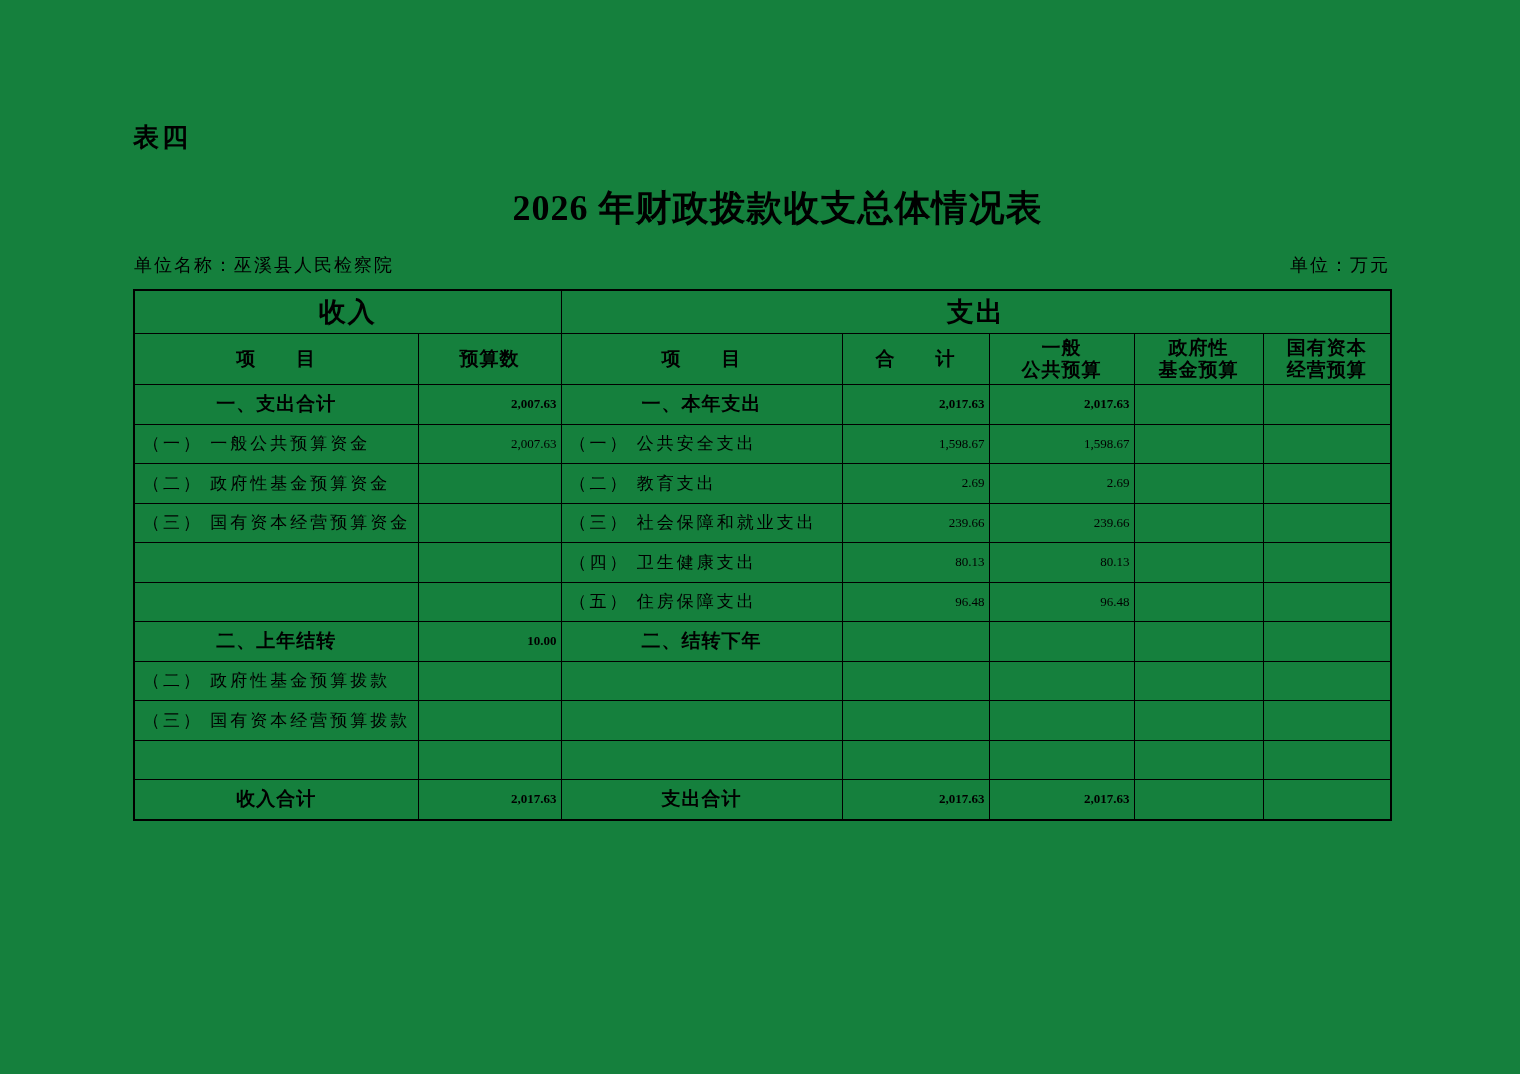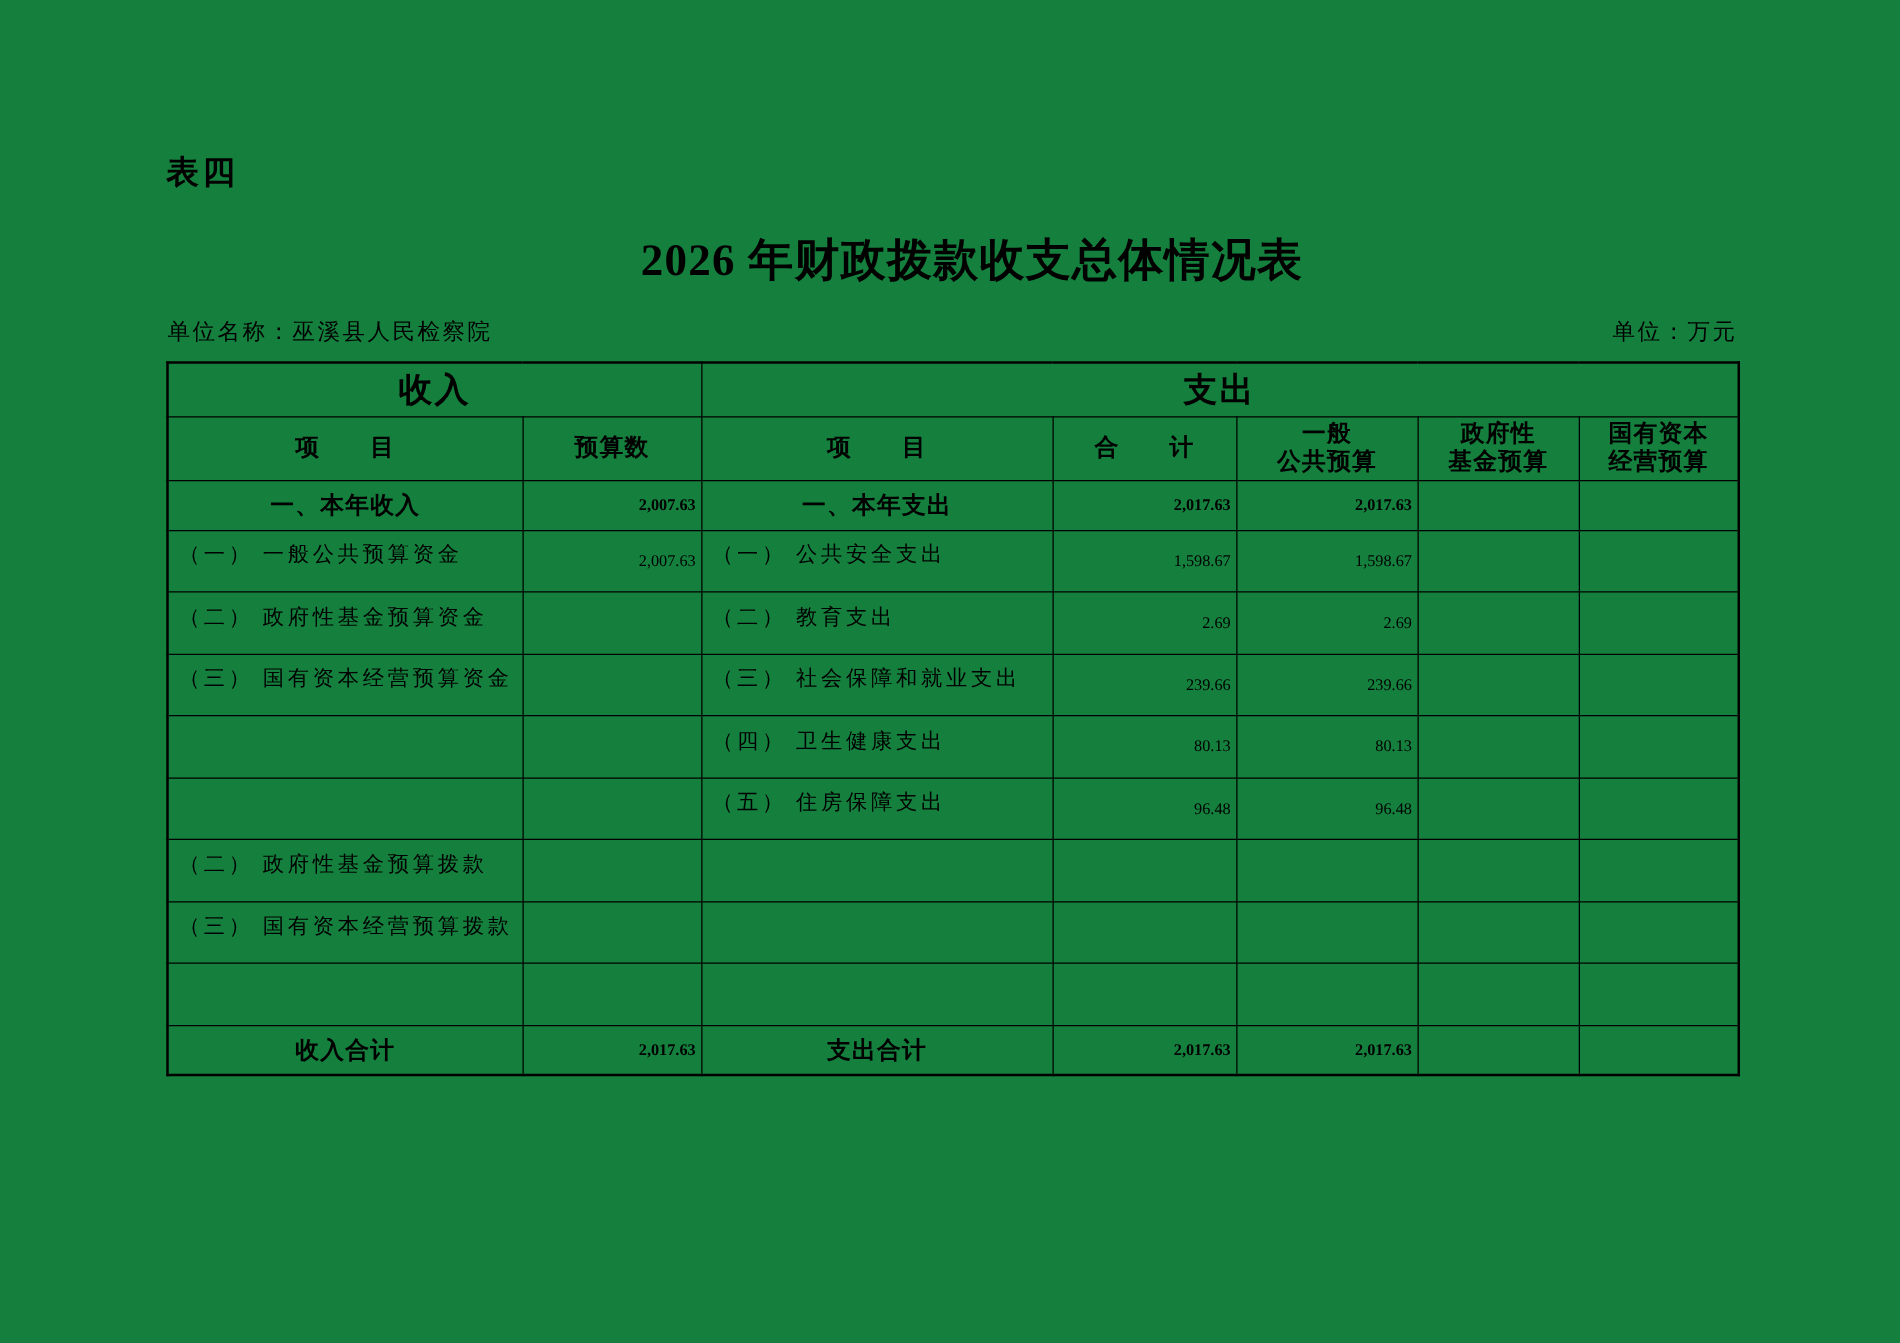--- a/index.html
+++ b/index.html
@@ -78,21 +78,21 @@
     letter-spacing: 1px;
     white-space: pre-line;
     text-align: center;
   }
   tbody td {
     height: 38.5px;
     font-size: 17px;
   }
   td.cell-item {
     text-align: left;
-    padding: 0 6px 10px 8px;
+    padding: 0 6px 0 8px;
     letter-spacing: 3px;
     font-family: "Liberation Serif", serif;
   }
   td.cell-num {
     text-align: right;
     padding: 0 4px 0 2px;
     font-size: 13px;
     letter-spacing: 0;
     font-family: "Liberation Serif", serif;
   }
@@ -145,21 +145,21 @@
           <th>一般
 公共预算</th>
           <th>政府性
 基金预算</th>
           <th>国有资本
 经营预算</th>
         </tr>
     </thead>
     <tbody id="table-body">
         <tr class="bold-row">
-          <td class="cell-item">一、本年收入</td>
+          <td class="cell-item">一、支出合计</td>
           <td class="cell-num">2,007.63</td>
           <td class="cell-item">一、本年支出</td>
           <td class="cell-num">2,017.63</td>
           <td class="cell-num">2,017.63</td>
           <td class="cell-num"></td>
           <td class="cell-num"></td>
         </tr>
         <tr class="data-row">
           <td class="cell-item">（一） 一般公共预算资金</td>
           <td class="cell-num">2,007.63</td>
@@ -198,20 +198,29 @@
         </tr>
         <tr class="data-row">
           <td class="cell-item"></td>
           <td class="cell-num"></td>
           <td class="cell-item">（五） 住房保障支出</td>
           <td class="cell-num">96.48</td>
           <td class="cell-num">96.48</td>
           <td class="cell-num"></td>
           <td class="cell-num"></td>
         </tr>
+        <tr class="bold-row">
+          <td class="cell-item">二、上年结转</td>
+          <td class="cell-num">10.00</td>
+          <td class="cell-item">二、结转下年</td>
+          <td class="cell-num"></td>
+          <td class="cell-num"></td>
+          <td class="cell-num"></td>
+          <td class="cell-num"></td>
+        </tr>
         <tr class="data-row">
           <td class="cell-item">（二） 政府性基金预算拨款</td>
           <td class="cell-num"></td>
           <td class="cell-item"></td>
           <td class="cell-num"></td>
           <td class="cell-num"></td>
           <td class="cell-num"></td>
           <td class="cell-num"></td>
         </tr>
         <tr class="data-row">

